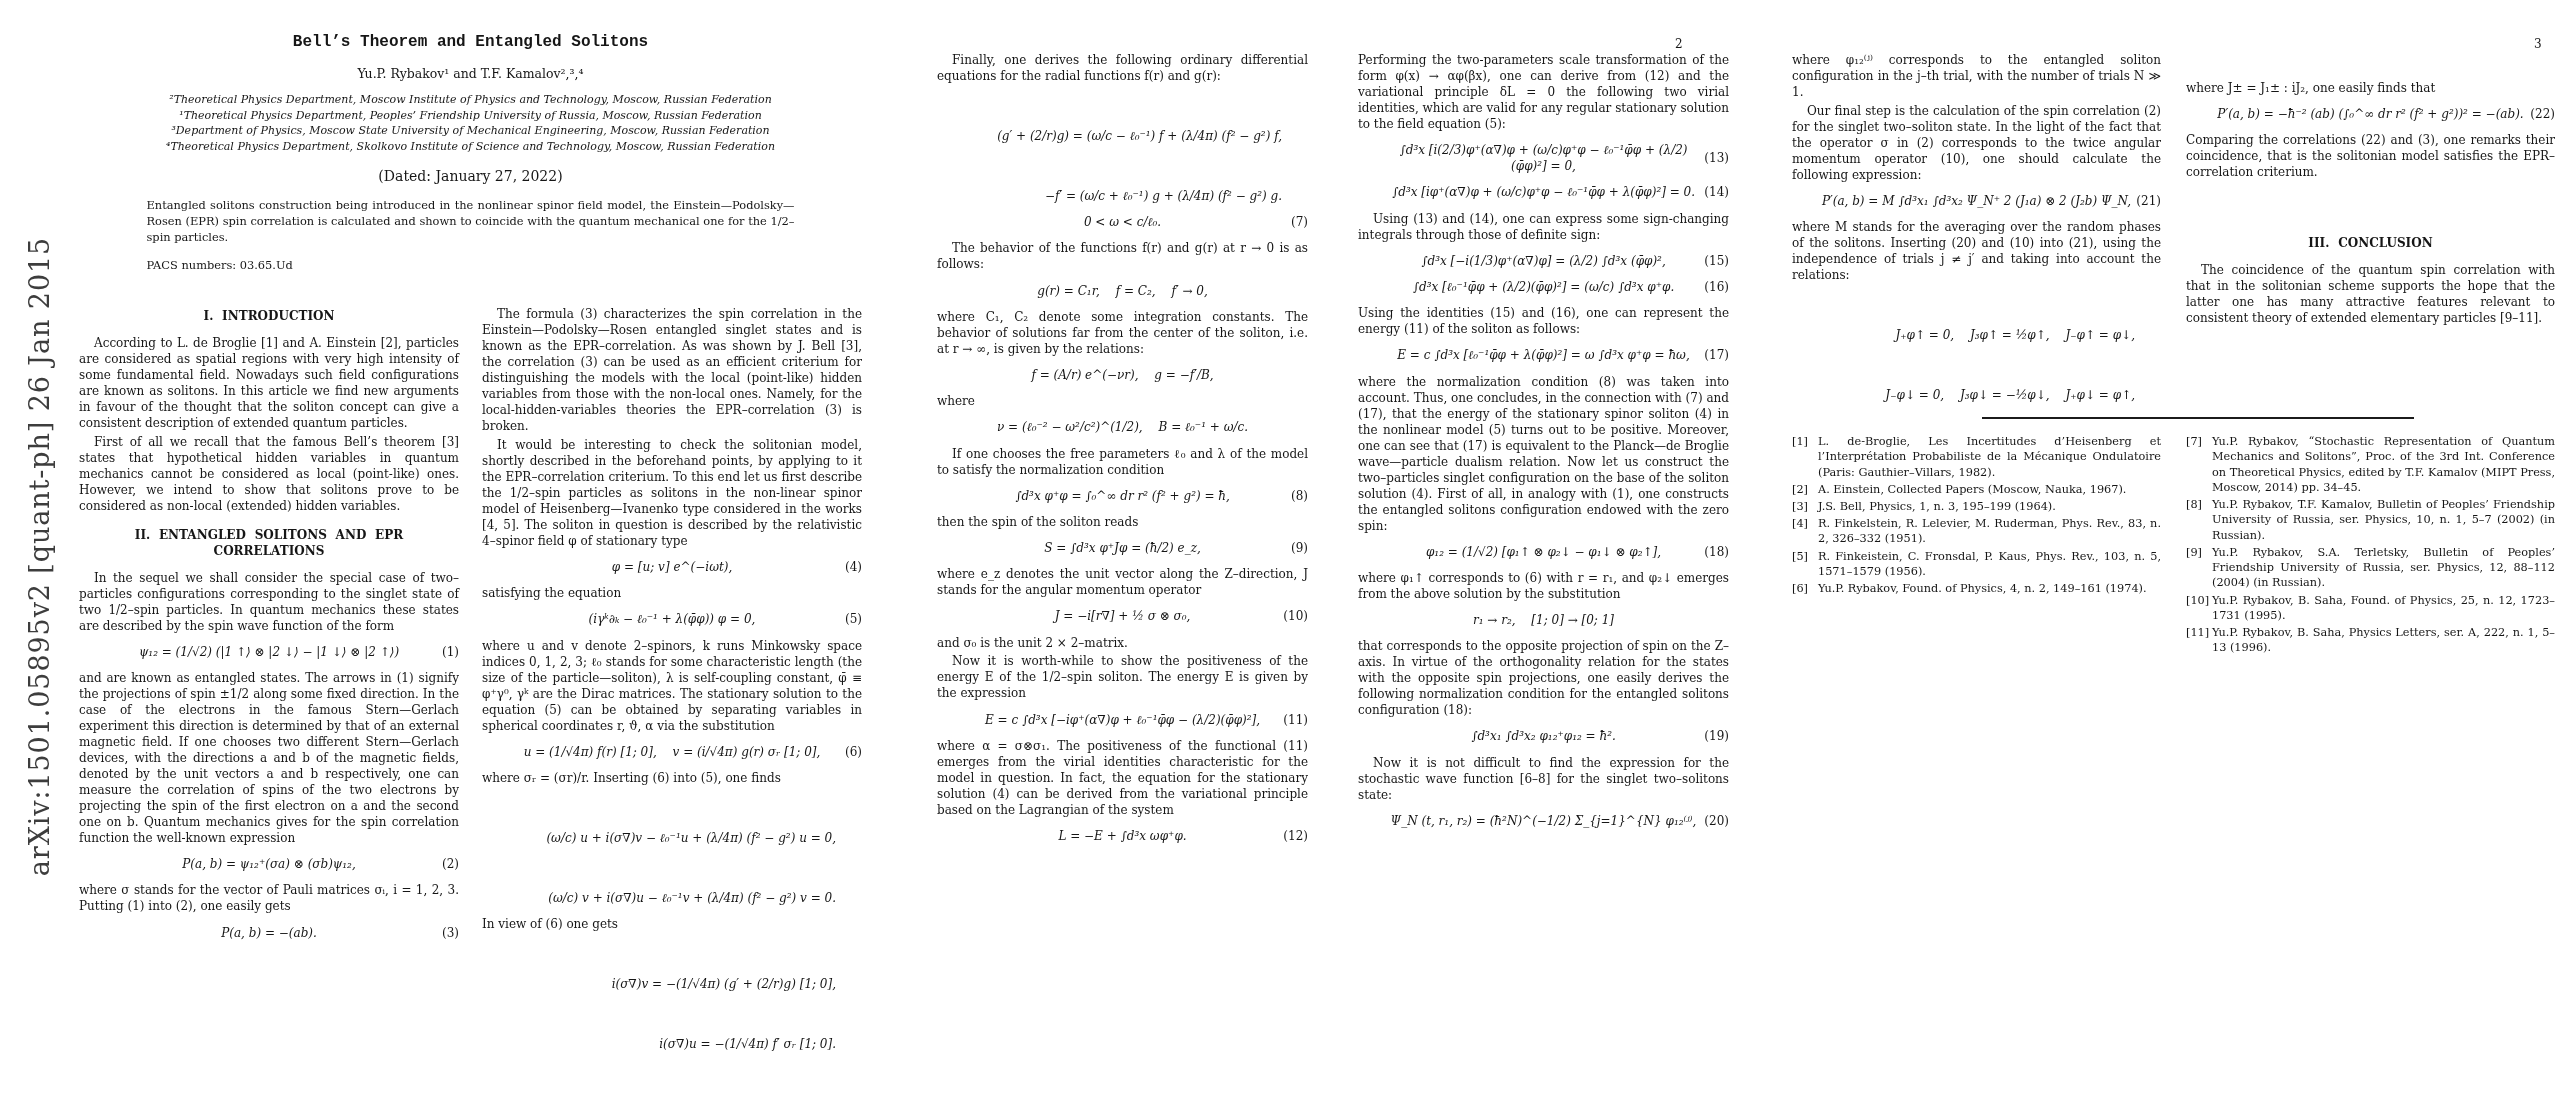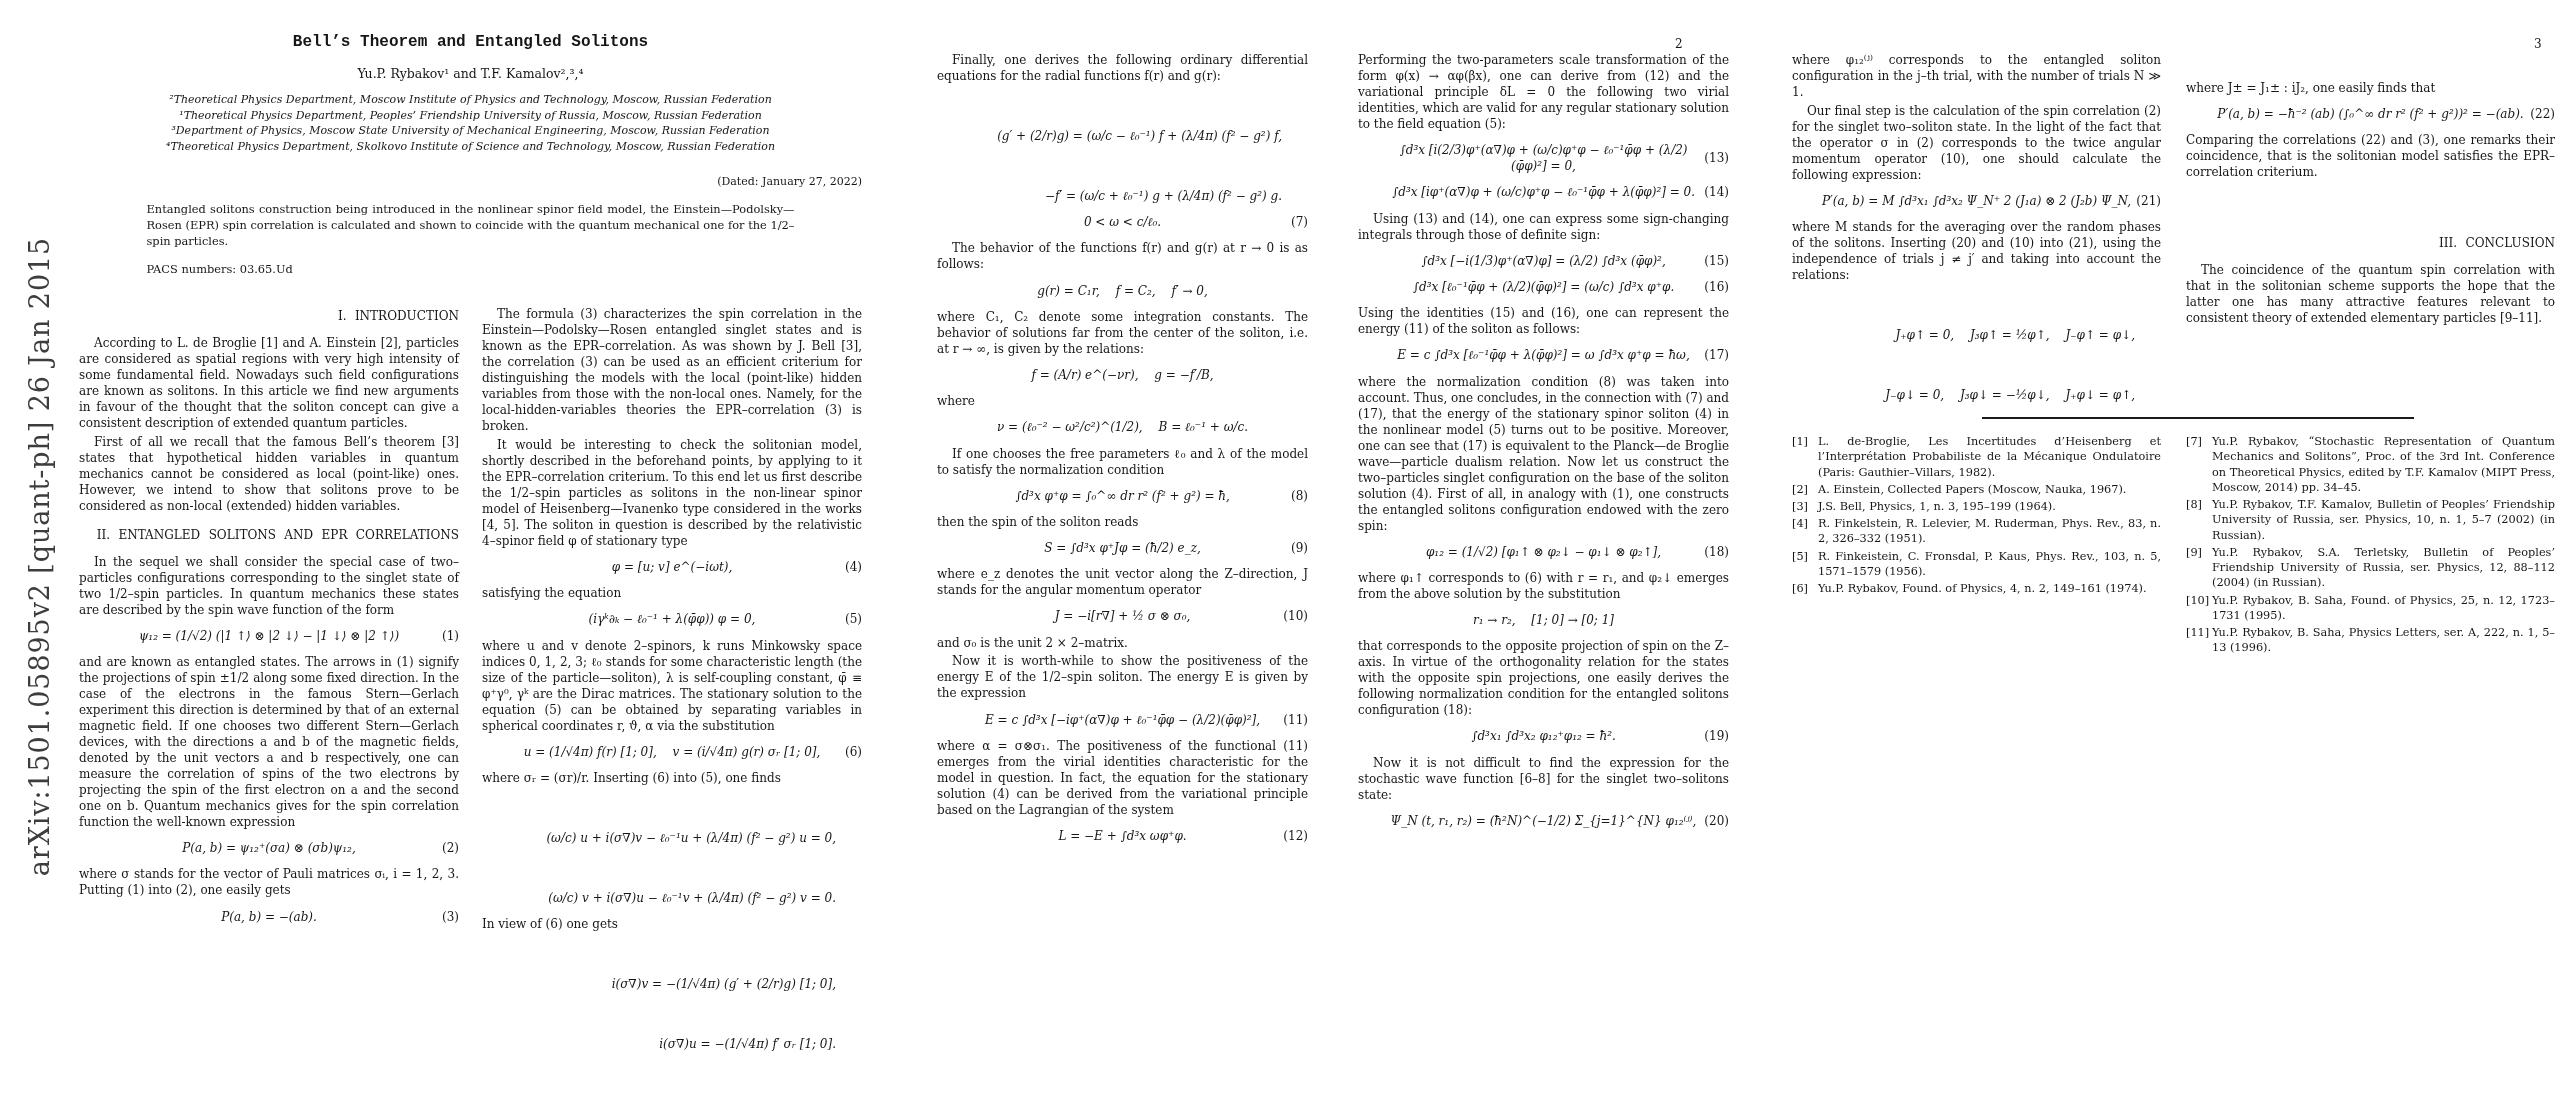--- a/index.html
+++ b/index.html
@@ -11,35 +11,35 @@
   
   #watermark-wrap { position:absolute; left:5.6px; top:0; width:69px; height:1112px;
     display:flex; align-items:center; justify-content:center; }
   #watermark { transform:rotate(-90deg); white-space:nowrap; font-size:27px;
     color:#3d3d3d; letter-spacing:0.9px; }
   
   #p1-header { position:absolute; left:79px; top:33px; width:783px; text-align:center; }
   .title { font-size:16px; font-weight:bold; margin:0 0 15px 0;font-family:Liberation Mono, monospace; }
   .authors { font-size:12.5px; margin:0 0 11px 0; }
   .affil { font-style:italic; font-size:11px; line-height:1.42; margin:0; }
-  .dated { font-size:11px; margin:21px 0 0 0;text-align:right; }
+  .dated { font-size:14px; margin:14px 0 0 0; }
   .abstract { font-size:11.4px; line-height:1.4; width:648px; margin:14px auto 0 auto;
     text-align:justify; }
   .pacs { font-size:11.4px; width:648px; margin:12px auto 0 auto; text-align:left; }
   
   .col { position:absolute; font-size:12px; line-height:16px; text-align:justify; }
   #col-a { left:79px;   top:306px; width:380px; }
   #col-b { left:482px;  top:306px; width:380px; }
   #col-c { left:937px; top:52px;  width:371px; }
   #col-d { left:1334px; top:52px;  width:371px;margin-left:24px; }
   #col-e { left:1792px; top:52px;  width:369px; }
   #col-f { left:2186px; top:52px;  width:369px;margin-top:28px; }
   .para { margin:0 0 2.8px 0; }
   .indent { text-indent:15px; }
-  .sec-head { text-align:right; font-weight:normal; font-size:12px;
+  .sec-head { text-align:center; font-weight:bold; font-size:12px;
     word-spacing:4.6px; margin:13px 0 11px 0; }
   .sec-head.first { margin-top:1.9px; }
   .eq { position:relative; margin:10.2px 0; padding:0 26px; text-align:center;
     font-style:italic; }
   .eq-line { text-align:right;margin-top:44px; }
   .eq-n { position:absolute; right:0; top:50%; transform:translateY(-50%);
     font-style:normal; }
   
   .pagenum { position:absolute; font-size:12px; }
   #pagenum-2 { left:1675px; top:37px; }

